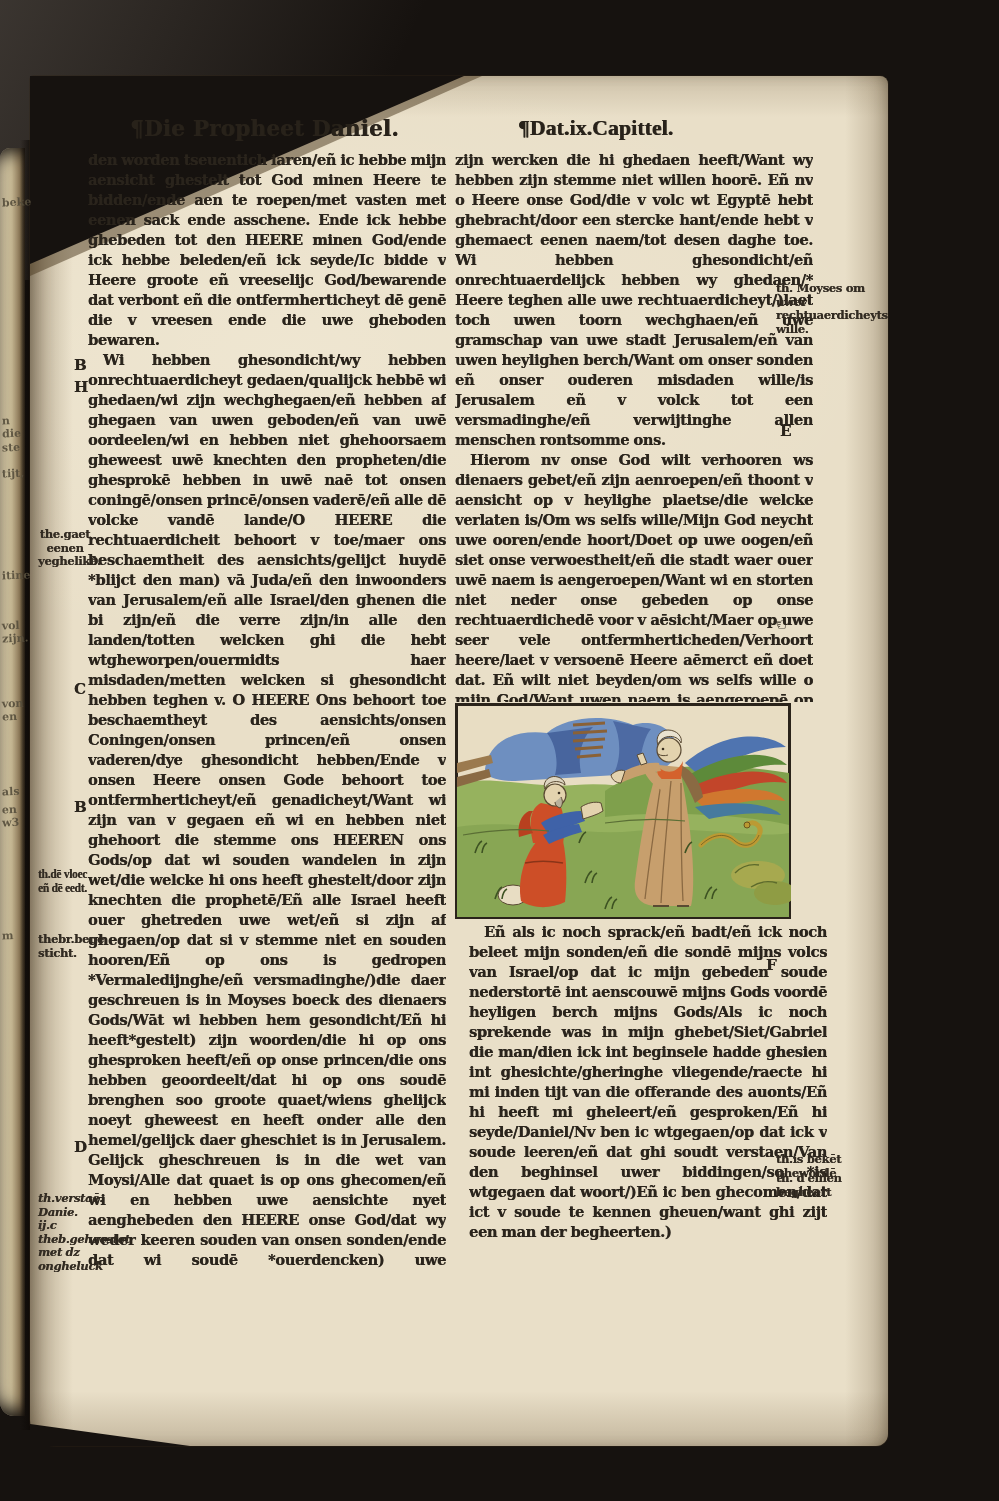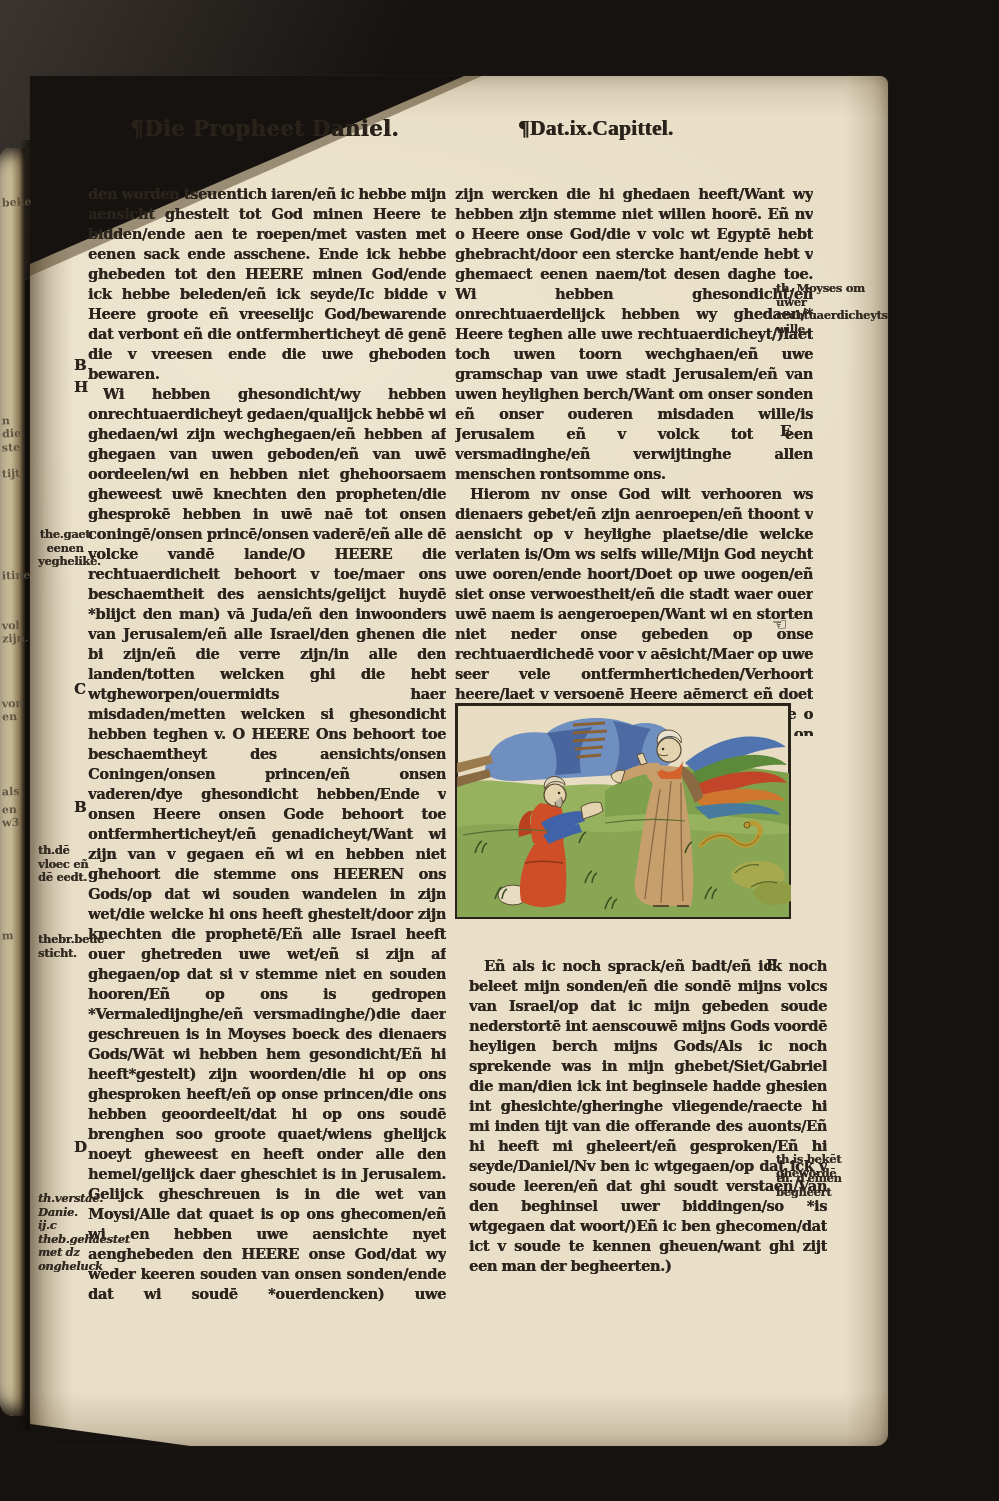--- a/index.html
+++ b/index.html
@@ -29,21 +29,21 @@
   .curl-shade{position:absolute;left:0;top:0;width:452px;height:200px;
          background:rgba(74,56,30,.5);clip-path:polygon(0 0,100% 0,0 100%);}
   .curl-tl{position:absolute;left:0;top:0;width:434px;height:188px;
          background:#16120f;clip-path:polygon(0 0,100% 0,0 100%);}
   .curl-bl{position:absolute;left:0;bottom:0;width:160px;height:44px;
          background:#16120f;clip-path:polygon(0 100%,0 50%,100% 100%);}
   
   .header{position:absolute;white-space:nowrap;color:#28221a;
          font:700 21.5px "DejaVu Serif",serif;letter-spacing:.2px;
          text-shadow:.6px 0 0 rgba(40,34,26,.9);}
-  .col{position:absolute;overflow:hidden;margin-top:34px;}
+  .col{position:absolute;overflow:hidden;}
   .bt{margin:0;text-align:justify;color:#2a241c;
          font:700 14.6px/20px "DejaVu Serif",serif;
          letter-spacing:-.35px;word-spacing:-.5px;
          text-shadow:.35px 0 0 rgba(42,36,28,.85);}
   .bt.ind{text-indent:15px;}
   .note{position:absolute;color:#322b22;
          font:700 11.5px/13.5px "DejaVu Serif",serif;letter-spacing:-.3px;
          text-shadow:.25px 0 0 rgba(50,43,34,.8);}
   .note-left{left:8px;width:54px;}
   .note-right{left:746px;width:92px;}
@@ -164,21 +164,21 @@
         <path d="M40,196 q3,-10 7,-12 M47,196 q1,-8 5,-10"></path>
         <path d="M130,180 q3,-10 7,-12 M137,180 q1,-8 5,-10"></path>
         <path d="M150,206 q3,-10 7,-12 M157,206 q1,-8 5,-10"></path>
         <path d="M250,196 q3,-10 7,-12 M257,196 q1,-8 5,-10"></path>
         <path d="M124,140 q3,-9 7,-11"></path>
         <path d="M230,150 q3,-9 7,-11"></path>
       </g>
       <path d="M8,132 q44,-8 86,-4 M150,120 q40,-6 80,-2" stroke="#5a6e35" stroke-width="1.2" fill="none"></path>
     </svg>
   <div class="note note-left" style="top: 452px; text-align: center;">the.gaet eenen yeghelikē.</div>
-      <div class="note note-left" style="top: 768px;">th.dē vloec eñ dē eedt.</div>
+      <div class="note note-left" style="top: 792px; font-family: Liberation Serif, serif;">th.dē vloec eñ dē eedt.</div>
       <div class="note note-left" style="top: 857px;">thebr.beue sticht.</div>
       <div class="note note-left" style="top: 1116px; font-style: italic;">th.verstaē. Danie. ij.c theb.gehaestet met dz ongheluck</div>
       <div class="note note-right" style="top: 206px;">th. Moyses om uwer rechtuaerdicheyts wille.</div>
       <div class="note note-right" style="top: 1077px;">th.is bekēt ghewordē</div>
       <div class="note note-right" style="top: 1096px;">th. d'einen begheert</div>
       <span class="mark" style="top: 280px; left: 44px;">B</span>
       <span class="mark" style="top: 302px; left: 44px;">H</span>
       <span class="mark" style="top: 604px; left: 44px;">C</span>
       <span class="mark" style="top: 722px; left: 44px;">B</span>
       <span class="mark" style="top: 1062px; left: 44px;">D</span>

